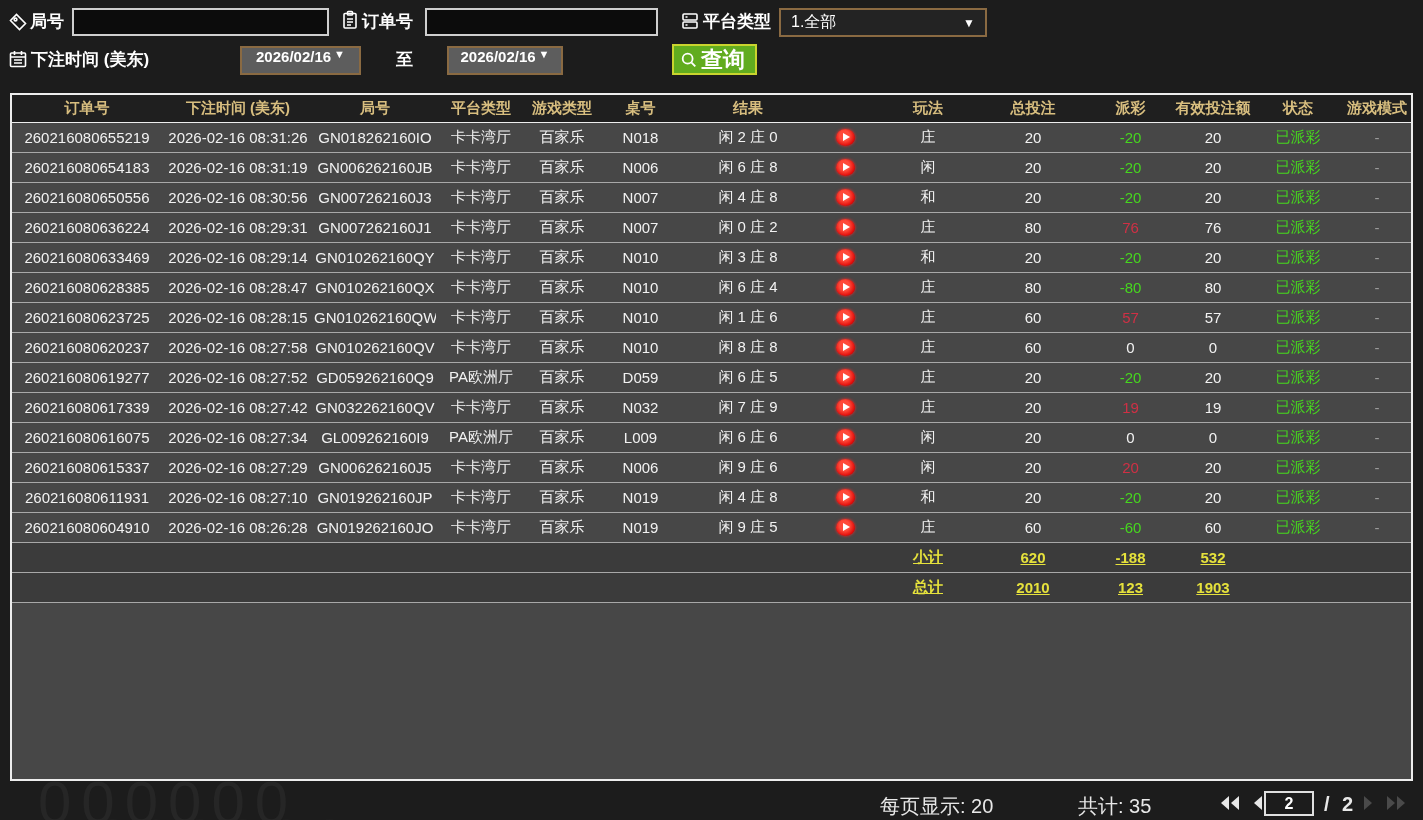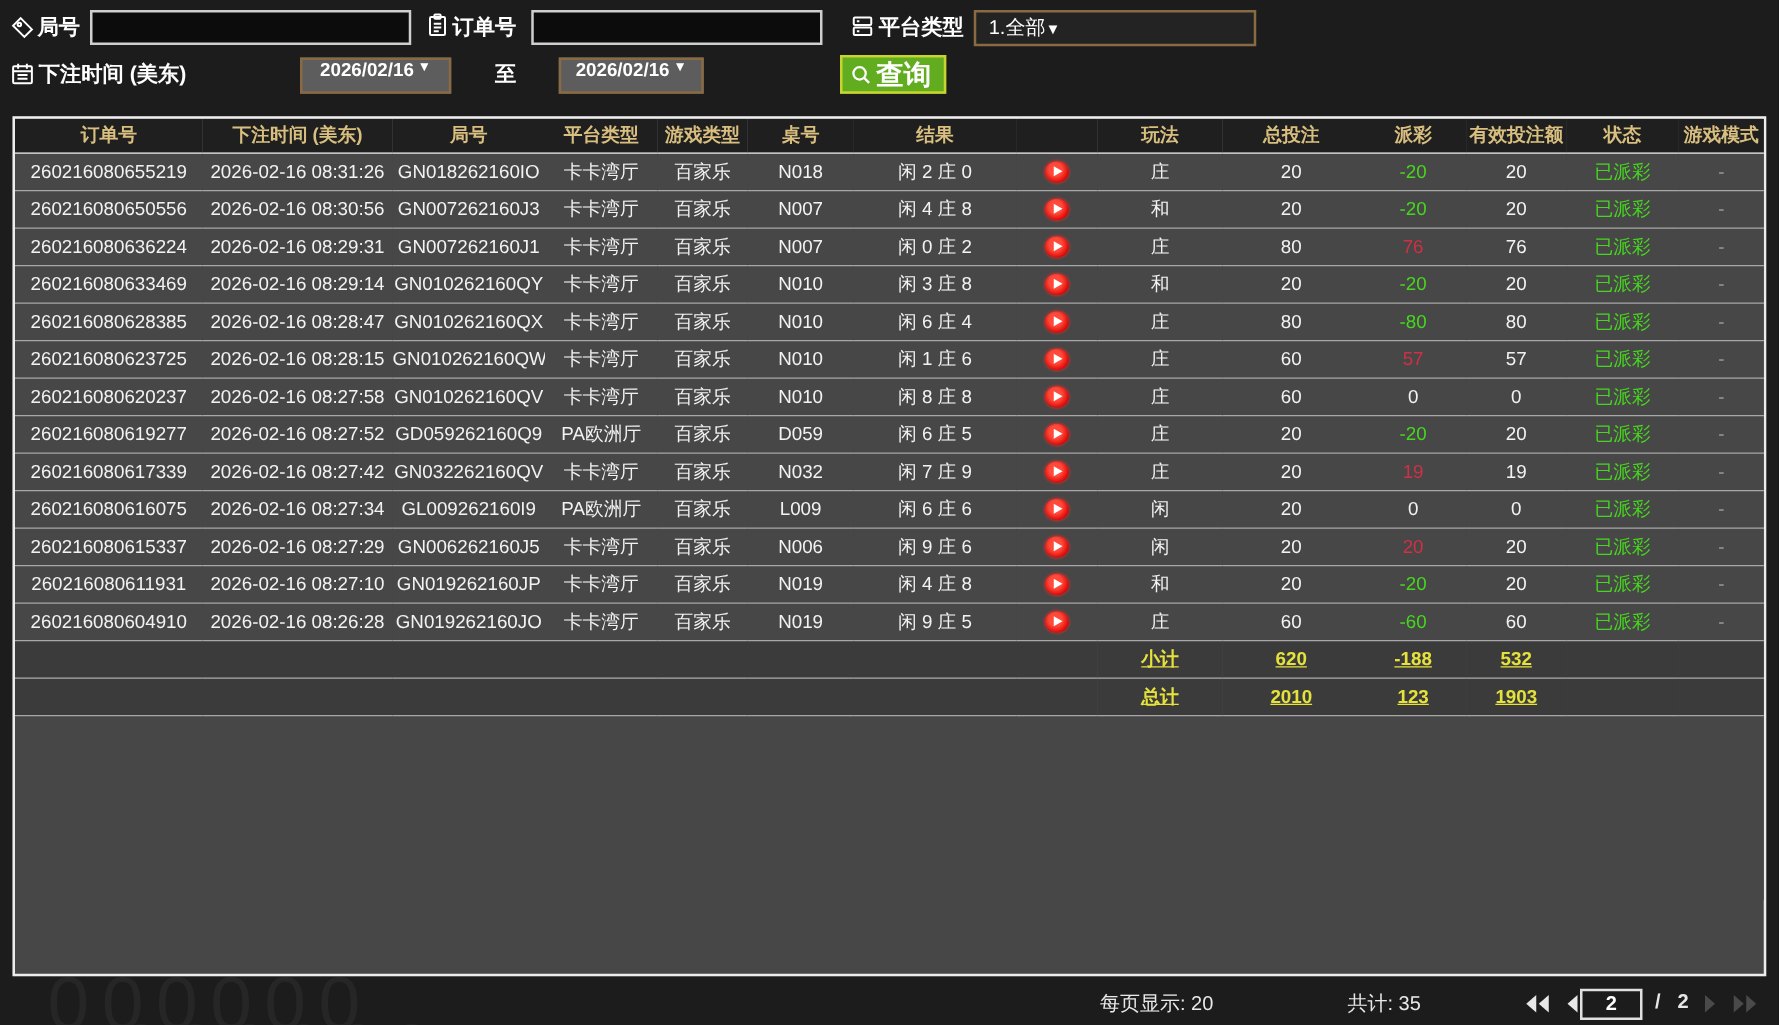--- a/index.html
+++ b/index.html
@@ -15,23 +15,23 @@
   
   .flabel { position:absolute; color:#ffffff; font-weight:bold; font-size:17px; line-height:28px; white-space:nowrap; }
   .ficon { position:absolute; width:20px; height:20px; }
   .ficon svg { width:20px; height:20px; stroke:#fff; fill:none; stroke-width:1.6; }
 
   .txt-input { position:absolute; height:28px; background:#0c0c0c; border:2px solid #cfcfcf;
                color:#eee; font-size:15px; padding:0 6px; outline:none; }
   #round-input { left:72px; top:8px; width:257px; }
   #order-input { left:425px; top:8px; width:233px; }
 
-  .select-box { position:absolute; left:779px; top:8px; width:226px; height:29px; background:#232323;
+  .select-box { position:absolute; left:779px; top:8px; width:208px; height:29px; background:#232323;
                 border:2px solid #8a6a42; color:#fff; font-size:16px; display:flex; align-items:center;
-                padding:0 10px 0 10px; cursor:pointer; }
+                justify-content:space-between; padding:0 10px 0 10px; cursor:pointer; }
   .select-box .caret { font-size:12px; color:#fff; }
 
   .date-btn { position:absolute; top:46px; height:29px; background:#5d5d5d; border:2px solid #8a6a42;
               color:#fff; font-weight:bold; font-size:15px; display:flex; align-items:flex-start;
               justify-content:center; gap:3px; cursor:pointer; }
   #date-from { left:240px; width:121px; }
   #date-to   { left:447px; width:116px; }
   .date-btn .caret { font-size:11px; }
 
   #search-btn { position:absolute; left:672px; top:44px; height:31px; padding:0 10px 0 6px;
@@ -54,21 +54,21 @@
   tr.summary td { background:#3b3b3b; color:#e6e23c; font-weight:bold;text-decoration:underline; }
   tr.filler td { height:148px; border-bottom:none; }
 
   .play-btn { display:inline-block; width:19px; height:17px; border-radius:50%;
               background:radial-gradient(circle at 45% 40%, #ff4a3a 0 35%, #d90000 75%, #a80000);
               position:relative; cursor:pointer; vertical-align:middle; box-shadow:0 0 3px #ff2a2a; }
   .play-btn .play-tri { position:absolute; left:7px; top:4px; width:0; height:0;
               border-left:7px solid #fff; border-top:4.5px solid transparent; border-bottom:4.5px solid transparent; }
 
   
-  .fstat { position:absolute; color:#e8e8e8; font-size:16px; top:793px; white-space:nowrap; }
+  .fstat { position:absolute; color:#e8e8e8; font-size:20px; top:793px; white-space:nowrap; }
   #per-page { left:880px; }
   #total-count { left:1078px; }
   .pg-icon { position:absolute; top:793px; width:22px; height:20px; cursor:pointer; }
   .pg-icon svg { width:22px; height:20px; }
   .pg-on  { fill:#e8e8e8; }
   .pg-off { fill:#4a4a4a; }
   #pg-first { left:1219px; } #pg-prev { left:1247px; }
   #pg-next  { left:1357px; } #pg-last { left:1385px; }
   #page-input { position:absolute; left:1264px; top:791px; width:50px; height:25px; background:transparent;
                 border:2px solid #e0e0e0; color:#fff; font-size:16px; font-weight:bold; text-align:center; outline:none; }
@@ -187,20 +187,36 @@
             <td>闲 2 庄 0</td>
             <td><span class="play-btn"><span class="play-tri"></span></span></td>
             <td>庄</td>
             <td>20</td>
             <td class="neg">-20</td>
             <td>20</td>
             <td class="status-ok">已派彩</td>
             <td class="mode">-</td>
           </tr>
           <tr>
+            <td>260216080654183</td>
+            <td>2026-02-16 08:31:19</td>
+            <td>GN006262160JB</td>
+            <td>卡卡湾厅</td>
+            <td>百家乐</td>
+            <td>N006</td>
+            <td>闲 6 庄 8</td>
+            <td><span class="play-btn"><span class="play-tri"></span></span></td>
+            <td>闲</td>
+            <td>20</td>
+            <td class="neg">-20</td>
+            <td>20</td>
+            <td class="status-ok">已派彩</td>
+            <td class="mode">-</td>
+          </tr>
+          <tr>
             <td>260216080650556</td>
             <td>2026-02-16 08:30:56</td>
             <td>GN007262160J3</td>
             <td>卡卡湾厅</td>
             <td>百家乐</td>
             <td>N007</td>
             <td>闲 4 庄 8</td>
             <td><span class="play-btn"><span class="play-tri"></span></span></td>
             <td>和</td>
             <td>20</td>

